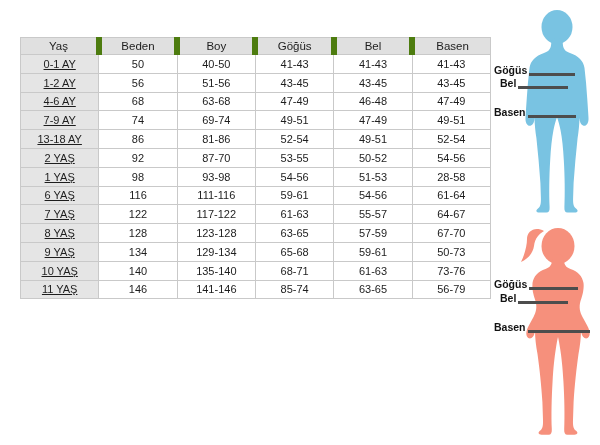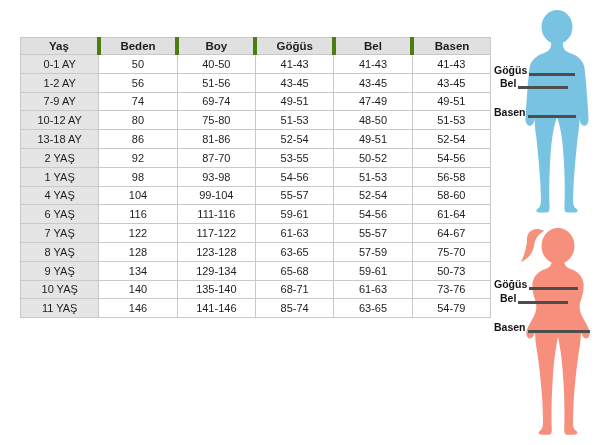--- a/index.html
+++ b/index.html
@@ -13,25 +13,25 @@
     position:absolute; left:20px; top:37px; width:471px;
     border-collapse:collapse; table-layout:fixed;
     font-size:11px; color:var(--text,#1d1d1d);
   }
   .size-table th, .size-table td {
     border:1px solid var(--border,#c9c9c9);
     text-align:center; vertical-align:middle; padding:0;
   }
   .size-table thead th {
     height:17px; background:var(--header_bg,#e0e0e0);
-    font-weight:bold; font-size:11.5px;margin-left:31px;
-  }
-  .size-table thead th + th { border-left:4px solid #4d7c0f; }
+    font-weight:normal; font-size:11.5px;margin-left:31px;
+  }
+  .size-table thead th + th { border-left:6px solid #4d7c0f; }
   .size-table tbody th {
-    background:var(--label_col_bg,#e5e5e5); font-weight:normal;
+    background:var(--label_col_bg,#e5e5e5); font-weight:normal;text-decoration:underline;
   }
   .size-table tbody th, .size-table tbody td { height:18.8px; }
   
   .fig { position:absolute; }
   .fig path, .fig ellipse { stroke:none; }
   .boy-fill  { fill:var(--boy_color,#79c3e2); }
   .girl-fill { fill:var(--girl_color,#f6907c); }
   
   .measure {
     position:absolute; display:flex; align-items:flex-end;
@@ -73,36 +73,36 @@
         </tr>
         <tr>
           <th>1-2 AY</th>
           <td>56</td>
           <td>51-56</td>
           <td>43-45</td>
           <td>43-45</td>
           <td>43-45</td>
         </tr>
         <tr>
+          <th>4-6 AY</th>
+          <td>68</td>
+          <td>63-68</td>
+          <td>47-49</td>
+          <td>46-48</td>
+          <td>47-49</td>
+        </tr>
+        <tr>
           <th>7-9 AY</th>
           <td>74</td>
           <td>69-74</td>
           <td>49-51</td>
           <td>47-49</td>
           <td>49-51</td>
         </tr>
         <tr>
-          <th>10-12 AY</th>
-          <td>80</td>
-          <td>75-80</td>
-          <td>51-53</td>
-          <td>48-50</td>
-          <td>51-53</td>
-        </tr>
-        <tr>
           <th>13-18 AY</th>
           <td>86</td>
           <td>81-86</td>
           <td>52-54</td>
           <td>49-51</td>
           <td>52-54</td>
         </tr>
         <tr>
           <th>2 YAŞ</th>
           <td>92</td>
@@ -110,29 +110,21 @@
           <td>53-55</td>
           <td>50-52</td>
           <td>54-56</td>
         </tr>
         <tr>
           <th>1 YAŞ</th>
           <td>98</td>
           <td>93-98</td>
           <td>54-56</td>
           <td>51-53</td>
-          <td>56-58</td>
-        </tr>
-        <tr>
-          <th>4 YAŞ</th>
-          <td>104</td>
-          <td>99-104</td>
-          <td>55-57</td>
-          <td>52-54</td>
-          <td>58-60</td>
+          <td>28-58</td>
         </tr>
         <tr>
           <th>6 YAŞ</th>
           <td>116</td>
           <td>111-116</td>
           <td>59-61</td>
           <td>54-56</td>
           <td>61-64</td>
         </tr>
         <tr>
@@ -142,21 +134,21 @@
           <td>61-63</td>
           <td>55-57</td>
           <td>64-67</td>
         </tr>
         <tr>
           <th>8 YAŞ</th>
           <td>128</td>
           <td>123-128</td>
           <td>63-65</td>
           <td>57-59</td>
-          <td>75-70</td>
+          <td>67-70</td>
         </tr>
         <tr>
           <th>9 YAŞ</th>
           <td>134</td>
           <td>129-134</td>
           <td>65-68</td>
           <td>59-61</td>
           <td>50-73</td>
         </tr>
         <tr>
@@ -166,21 +158,21 @@
           <td>68-71</td>
           <td>61-63</td>
           <td>73-76</td>
         </tr>
         <tr>
           <th>11 YAŞ</th>
           <td>146</td>
           <td>141-146</td>
           <td>85-74</td>
           <td>63-65</td>
-          <td>54-79</td>
+          <td>56-79</td>
         </tr>
       </tbody>
   </table>
 
   <svg class="fig" style="left:514px; top:8px;" width="86" height="210" viewBox="0 0 86 210">
     <ellipse class="boy-fill" cx="43" cy="19" rx="15.5" ry="17"></ellipse>
     <path class="boy-fill" d="
       M43,30
       C46.5,30 48.6,32 48.8,35.5
       C49,40.5 51,43.5 56,45

